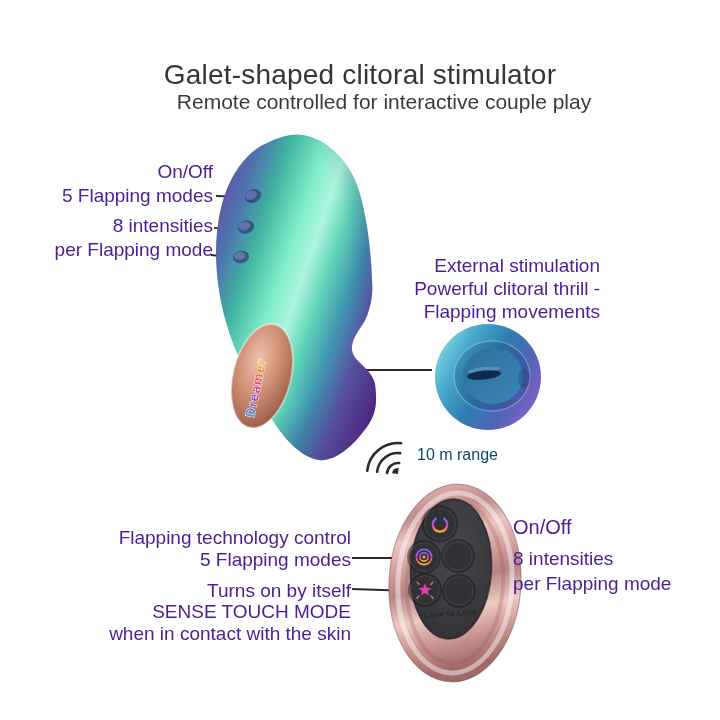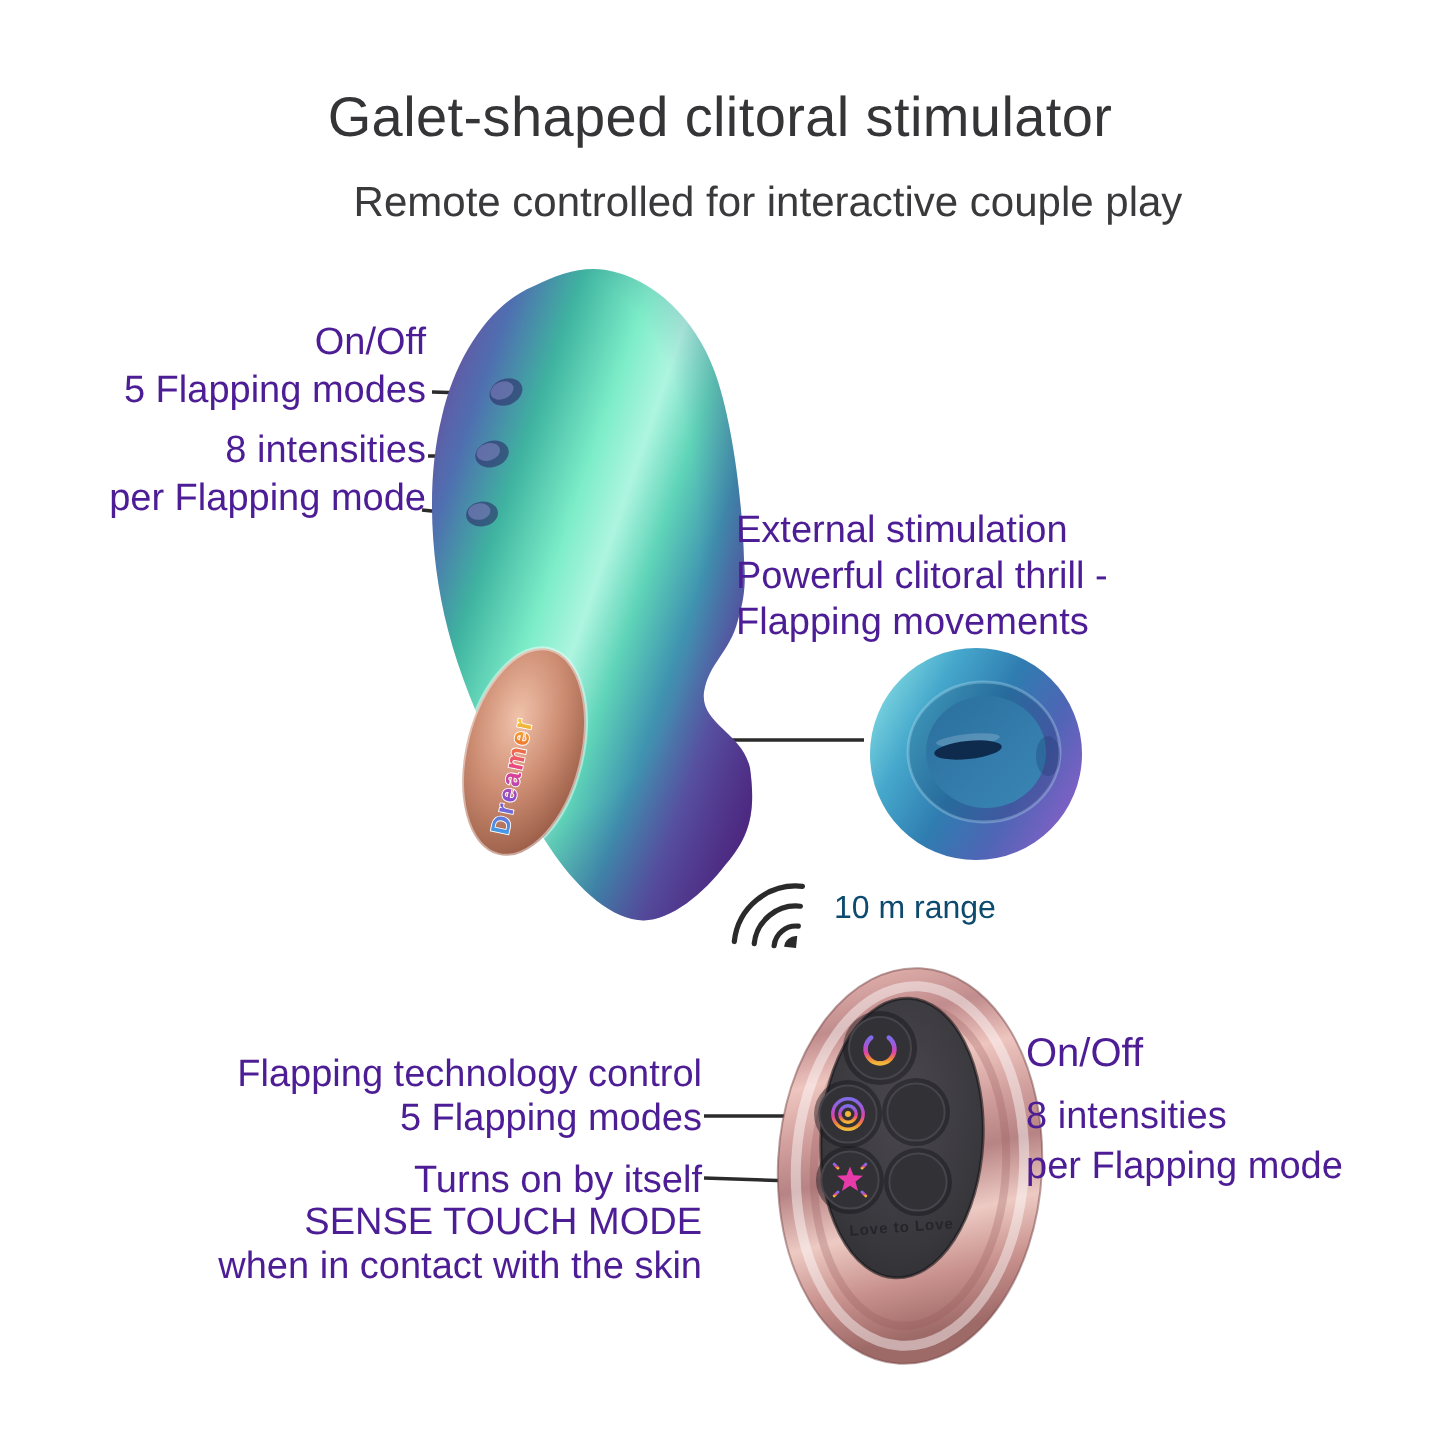--- a/index.html
+++ b/index.html
@@ -4,21 +4,21 @@
 <style>
   html,body{margin:0;padding:0;background:#fff;}
   .stage{position:relative;width:720px;height:720px;background:#fff;overflow:hidden;
          font-family:"Liberation Sans","DejaVu Sans",sans-serif;color:#3a3a3c;}
   .stage *{box-sizing:border-box;}
   .abs{position:absolute;}
   h1.title{margin:0;font-size:28px;font-weight:400;letter-spacing:.2px;width:100%;text-align:center;color:#353537;}
   h2.subtitle{margin:0;font-size:21px;font-weight:400;width:100%;text-align:center;color:#3a3a3c;padding-left:48px;}
   .callout{font-size:19px;line-height:1.26;white-space:nowrap;color:#4c1d95;}
   .callout.right{text-align:right;}
-  .callout.center{text-align:left;white-space:normal;}
+  .callout.center{text-align:right;white-space:normal;}
   .callout.tight{line-height:1.12;}
   .range-label{font-size:16px;color:#0c4a6e;white-space:nowrap;}
   svg{display:block;}
   .lines{pointer-events:none;}
 </style>
 </head>
 <body>
 
 <div class="stage">
 
@@ -29,21 +29,21 @@
       <line x1="211" y1="255" x2="240" y2="258"></line>
       <line x1="366" y1="370" x2="432" y2="370"></line>
       <line x1="352" y1="558" x2="410" y2="558"></line>
       <line x1="352" y1="589" x2="412" y2="591"></line>
       <line x1="456" y1="527" x2="506" y2="527"></line>
       <line x1="472" y1="557" x2="505" y2="557"></line>
       <line x1="478" y1="590" x2="505" y2="587"></line>
     </g>
   </svg>
 
-  <h1 class="abs title" style="top:43px;left:0;">Galet-shaped clitoral stimulator</h1>
+  <h1 class="abs title" style="top:59px;left:0;">Galet-shaped clitoral stimulator</h1>
   <h2 class="abs subtitle" style="top:90px;left:0;">Remote controlled for interactive couple play</h2>
 
   <svg class="abs" style="left:205px;top:130px" width="185" height="340" viewBox="0 0 185 340">
     <defs>
       <linearGradient id="devBase" x1="0" y1="0.15" x2="1" y2="0.85">
         <stop offset="0" stop-color="#6b4fa0"></stop>
         <stop offset="0.12" stop-color="#4f6fb0"></stop>
         <stop offset="0.25" stop-color="#3fb3a0"></stop>
         <stop offset="0.40" stop-color="#7dedc8"></stop>
         <stop offset="0.50" stop-color="#aef5e0"></stop>

